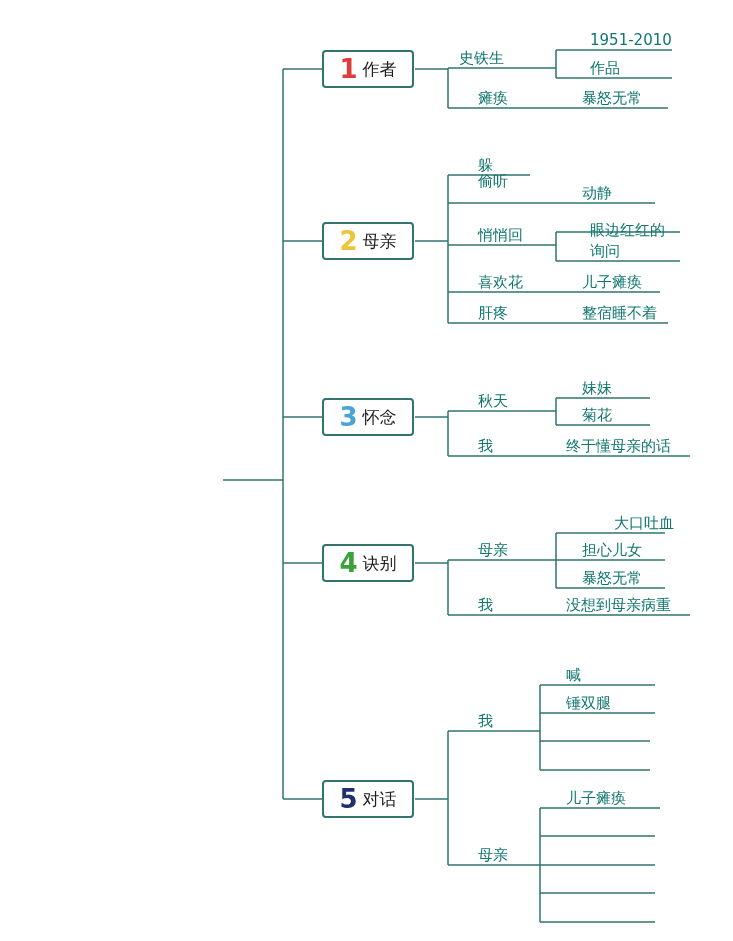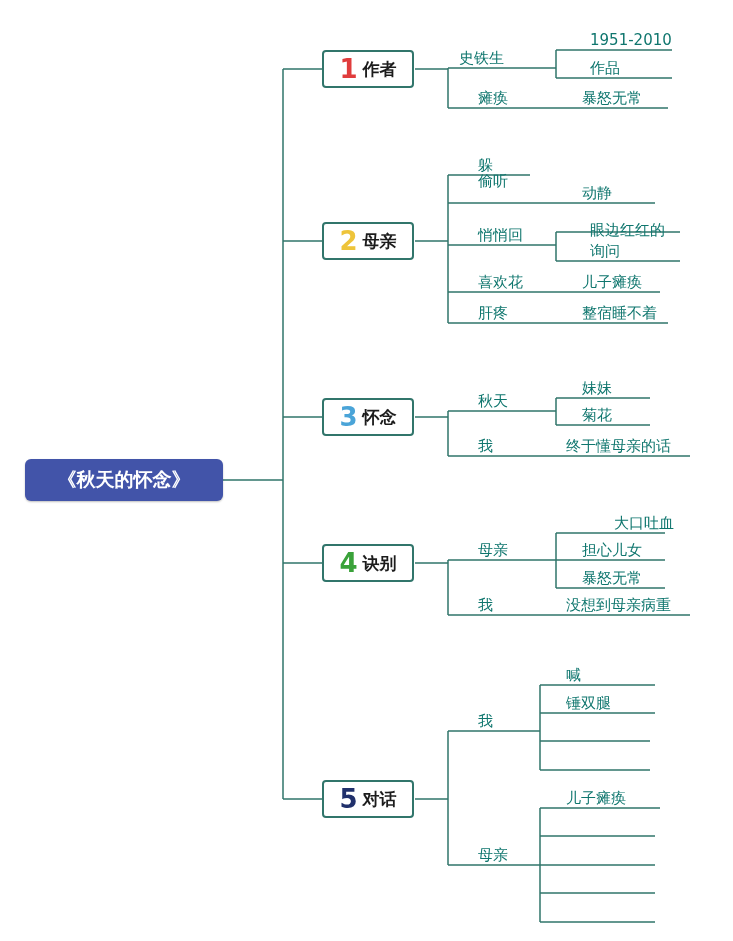--- a/index.html
+++ b/index.html
@@ -14,21 +14,21 @@
     background:#4254a9;border-radius:6px;color:#ffffff;font-weight:bold;
     font-size:19px;display:flex;align-items:center;justify-content:center;
     box-shadow:0 1px 2px rgba(0,0,0,.25);
   }
   .bbox{
     position:absolute;left:322px;width:92px;height:38px;background:#ffffff;
     border:2px solid #31756b;border-radius:4px;box-sizing:border-box;
     display:flex;align-items:center;justify-content:center;gap:5px;
   }
   .bnum{font-size:26px;font-weight:bold;line-height:1;}
-  .blabel{font-size:17px;color:#1c1c1c;font-weight:700;line-height:1;}
+  .blabel{font-size:17px;color:#1c1c1c;font-weight:400;line-height:1;}
   .n1{color:#e03c3c}.n2{color:#eec43a}.n3{color:#4aa4d8}.n4{color:#3aa23a}.n5{color:#20306b}
   .t1{top:50px}.t2{top:222px}.t3{top:398px}.t4{top:544px}.t5{top:780px}
   .leaf{
     position:absolute;font-size:15px;height:20px;line-height:20px;
     color:#0f766e;white-space:nowrap;
   }
 </style>
 </head>
 <body>
 
@@ -36,21 +36,20 @@
 
   <svg class="links" viewBox="0 0 733 941">
     <path d="M223,480 H283 M283,69 V799 M283,69 H322 M283,241 H322 M283,417 H322 M283,563 H322 M283,799 H322"></path>
     <path d="M415,69 H448 M448,68 V108 M448,68 H556 M556,50 V78 M556,50 H672 M556,78 H672 M448,108 H668"></path>
     <path d="M415,241 H448 M448,175 V323 M448,175 H530 M448,203 H655 M448,245 H556 M556,232 V261 M556,232 H680 M556,261 H680 M448,292 H660 M448,323 H668"></path>
     <path d="M415,417 H448 M448,411 V456 M448,411 H556 M556,398 V425 M556,398 H650 M556,425 H650 M448,456 H690"></path>
     <path d="M415,563 H448 M448,560 V615 M448,560 H556 M556,533 V588 M556,533 H665 M556,560 H665 M556,588 H665 M448,615 H690"></path>
     <path d="M415,799 H448 M448,731 V865 M448,731 H540 M540,685 V770 M540,685 H655 M540,713 H655 M540,741 H650 M540,770 H650 M448,865 H540 M540,808 V922 M540,808 H660 M540,836 H655 M540,865 H655 M540,893 H655 M540,922 H655"></path>
   </svg>
 
-  <div class="root">《秋天的怀念》</div>
 
   <div class="bbox t1">
     <span class="bnum n1">1</span>
     <span class="blabel">作者</span>
   </div>
   <div class="bbox t2">
     <span class="bnum n2">2</span>
     <span class="blabel">母亲</span>
   </div>
   <div class="bbox t3">

